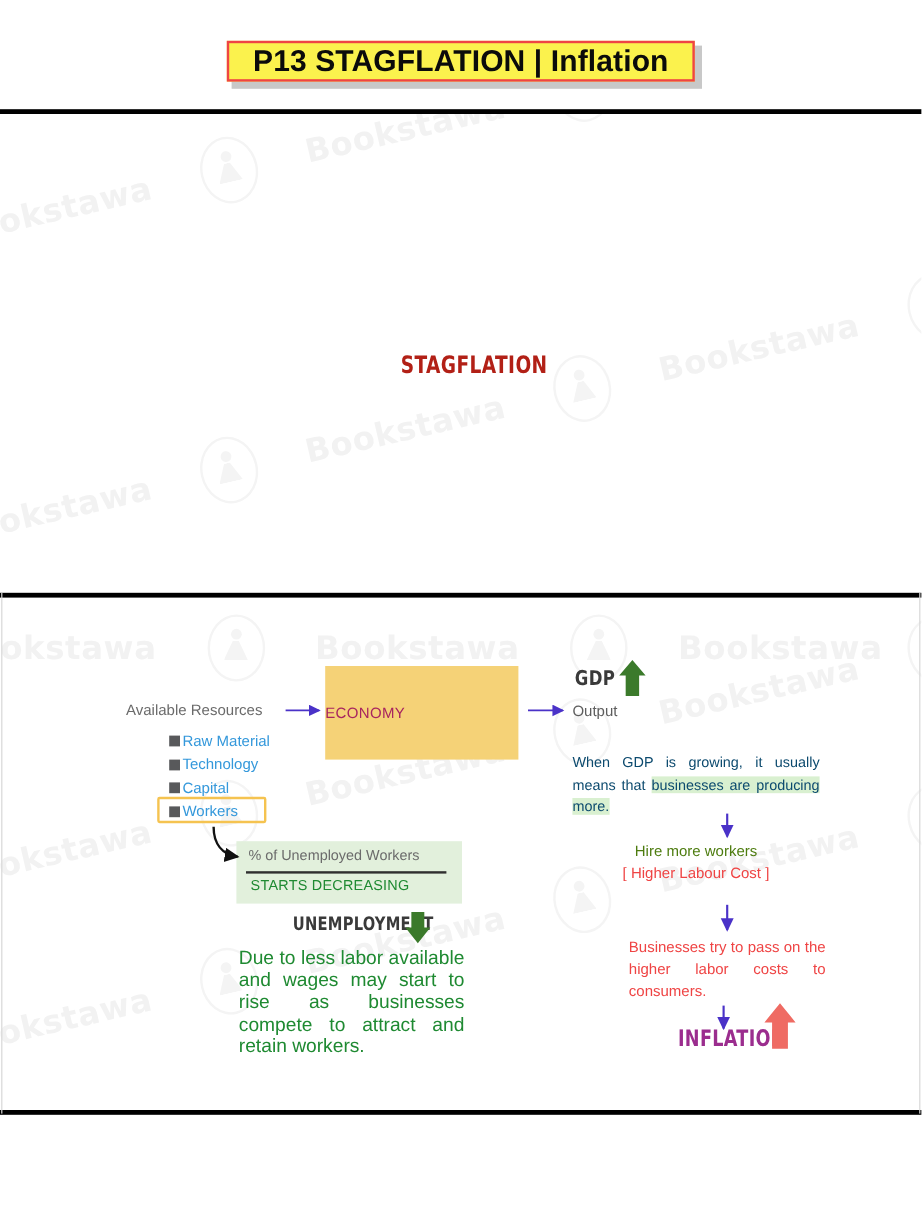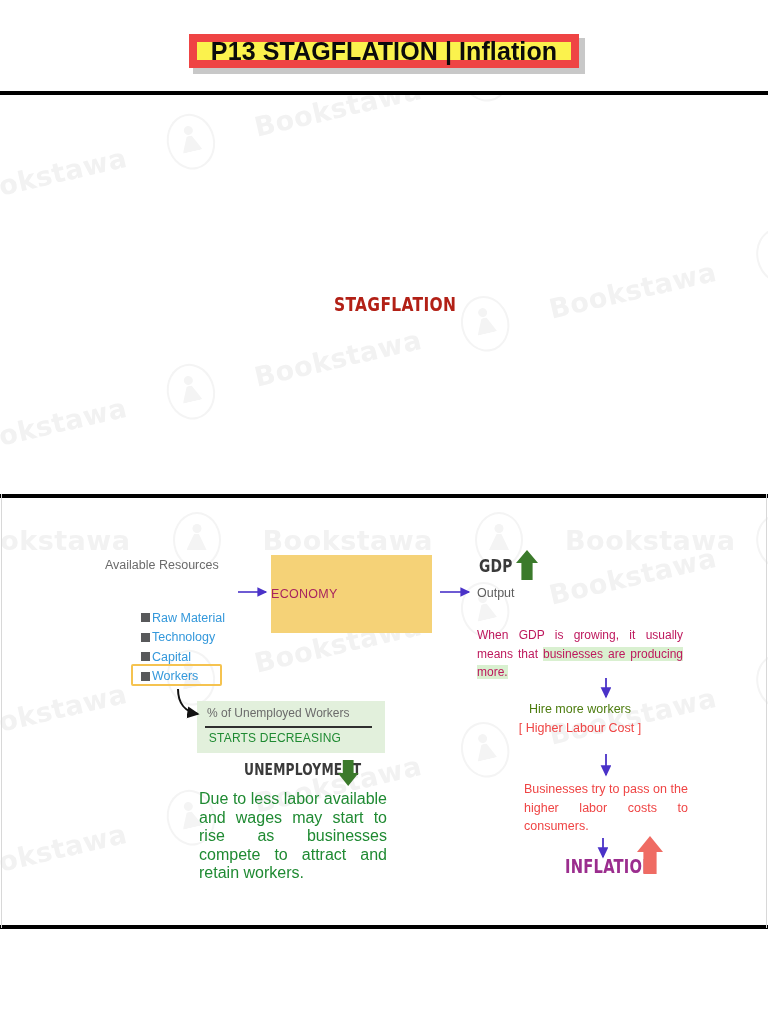--- a/index.html
+++ b/index.html
@@ -62,21 +62,21 @@
     background: #9a9a9a;
     opacity: .55;
   }
   .banner {
     position: absolute;
     left: 0;
     top: 0;
     width: 390px;
     height: 34px;
     background: #fbf24d;
-    border: 8px solid #ef4444;
+    border: 2px solid #ef4444;
     box-sizing: border-box;
     display: flex;
     align-items: center;
     justify-content: center;
   }
   .banner-title {
     font-size: 25px;
     font-weight: bold;
     color: #0b0b0b;
     letter-spacing: .1px;
@@ -158,21 +158,21 @@
     transform-origin: left center;
     z-index: 3;
   }
 
   
   .diagram { position: absolute; inset: 0; z-index: 2; }
 
   .avail-res {
     position: absolute;
     left: 105px;
-    top: 558px;
+    top: 585px;
     font-size: 12.5px;
     color: #6b6b6b;
     white-space: nowrap;
   }
 
   .res-list {
     position: absolute;
     left: 141px;
     top: 608px;
     width: 118px;
@@ -243,21 +243,21 @@
     color: #5d5d5d;
   }
 
   .green-para {
     position: absolute;
     left: 477px;
     top: 626px;
     width: 206px;
     font-size: 12px;
     line-height: 18.5px;
-    color: #be185d;
+    color: #0c4a6e;
     text-align: justify;
   }
   .hl-green { background: #d9f0d0; }
 
   .hire-text {
     position: absolute;
     left: 477px;
     top: 700px;
     width: 206px;
     text-align: center;

